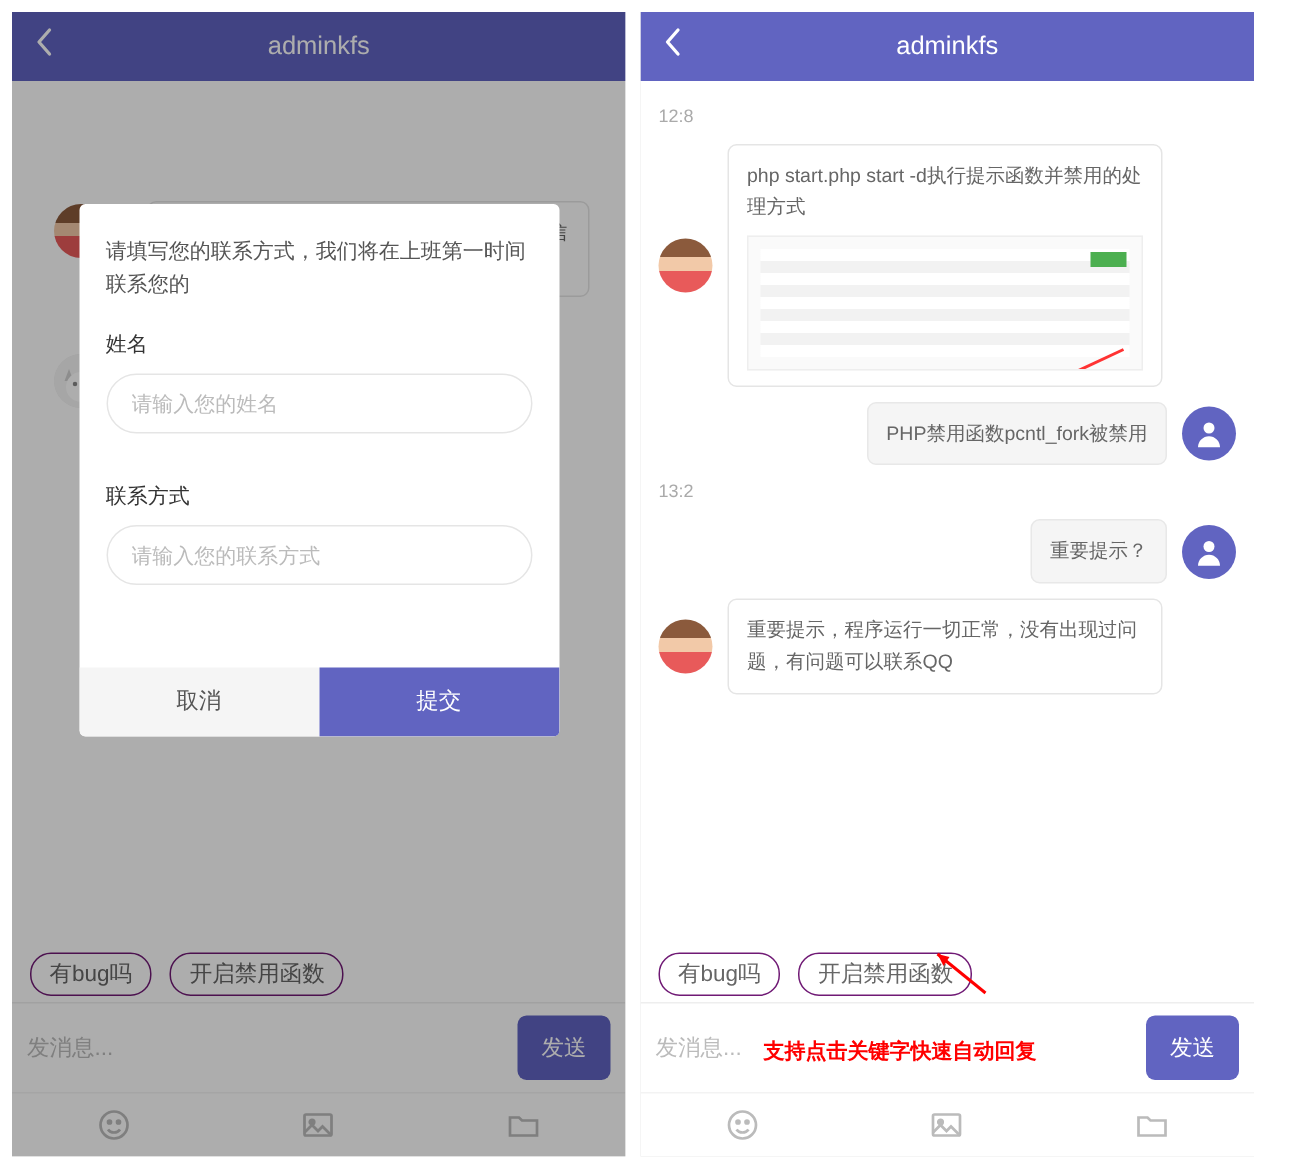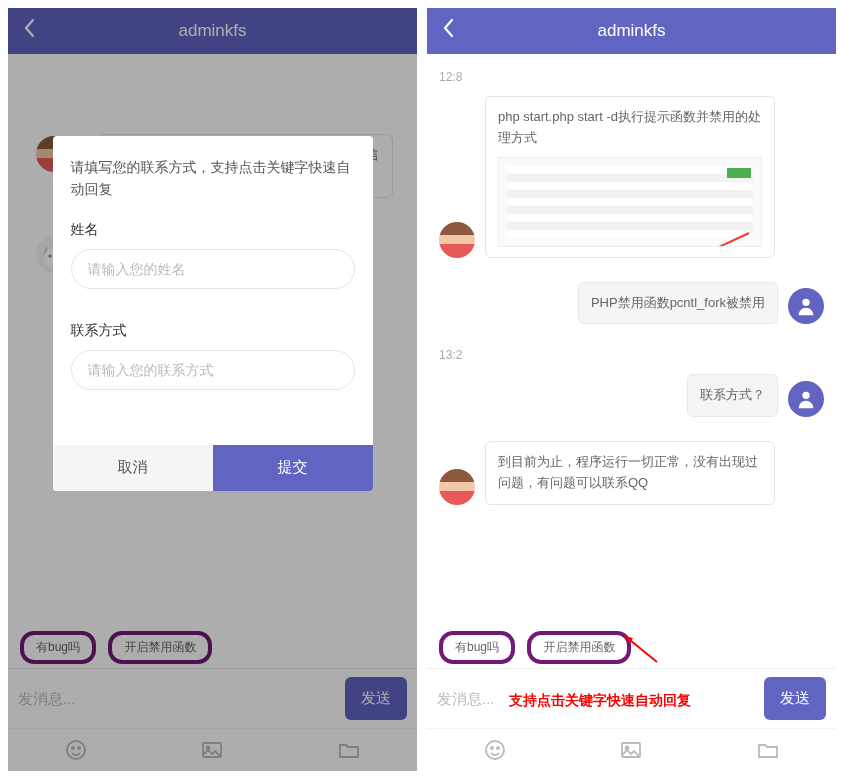--- a/index.html
+++ b/index.html
@@ -4,35 +4,35 @@
 <style>
 *{box-sizing:border-box;margin:0;padding:0;font-family:-apple-system,BlinkMacSystemFont,"Segoe UI",Arial,sans-serif}
 body{background:#fff;width:866px;height:779px;overflow:hidden;position:relative}
 .phones{display:flex;gap:10px;padding:8px}
 .phone{width:409px;height:763px;background:#e5e5e5;display:flex;flex-direction:column;position:relative;overflow:hidden}
 .header{height:46px;background:#6164c1;display:flex;align-items:center;color:#fff;position:relative}
 .back{width:44px;text-align:center;font-size:22px;cursor:pointer}
 .title{position:absolute;left:0;right:0;text-align:center;font-size:17px;font-weight:500;pointer-events:none}
 .chat{flex:1;overflow:hidden;background:#fff;padding:10px 12px;position:relative}
 .time{color:#aaa;font-size:12px;margin:6px 0 12px}
-.msg{display:flex;margin-bottom:24px;align-items:flex-end}
+.msg{display:flex;margin-bottom:10px;align-items:center}
 .msg.right{flex-direction:row-reverse}
 .avatar{width:36px;height:36px;border-radius:50%;flex-shrink:0;background:#ddd;overflow:hidden}
 .av-agent{background:linear-gradient(180deg,#8b5a3c 0%,#8b5a3c 35%,#f2c9a8 35%,#f2c9a8 60%,#e85a5a 60%)}
 .av-cat{background:#f0f0f0;position:relative}
 .av-user{background:#6164c1;display:flex;align-items:center;justify-content:center}
 .av-user svg{width:22px;height:22px;fill:#fff}
 .bubble{margin:0 10px;max-width:290px;border:1px solid #e5e5e5;border-radius:6px;background:#fff;padding:10px 12px;color:#666;font-size:13px;line-height:1.6}
 .msg.right .bubble{background:#f5f5f5;border-color:#e8e8e8}
 .shot{width:100%;height:90px;background:#fafafa;border:1px solid #eee;margin-top:8px;position:relative;overflow:hidden}
 .shot::before{content:"";position:absolute;inset:8px;background:repeating-linear-gradient(#fff,#fff 8px,#f2f2f2 8px,#f2f2f2 16px)}
 .shot::after{content:"";position:absolute;right:12px;bottom:12px;width:80px;height:2px;background:#f33;transform:rotate(-25deg);transform-origin:right}
 .shot .grn{position:absolute;right:10px;top:10px;width:24px;height:10px;background:#4caf50;z-index:2}
 .chips{position:absolute;bottom:4px;left:0;right:0;padding:0 12px}
-.chip{display:inline-block;border:4px solid #701a75;border-radius:14px;padding:4px 12px;font-size:12px;color:#666;background:#fff;margin-right:8px;cursor:pointer}
+.chip{display:inline-block;border:1px solid #701a75;border-radius:14px;padding:4px 12px;font-size:15px;color:#666;background:#fff;margin-right:8px;cursor:pointer}
 .footer{background:#fff;border-top:1px solid #eee}
 .sendrow{display:flex;align-items:center;padding:8px 10px;gap:28px}
 .sendrow input{flex:1;border:none;outline:none;font-size:15px;color:#333;background:transparent}
 .sendrow input::placeholder{color:#bbb}
 .sendbtn{background:#6164c1;color:#fff;border:none;border-radius:6px;padding:12px 16px;font-size:15px;cursor:pointer}
 .iconrow{display:flex;justify-content:space-around;padding:10px 0;border-top:1px solid #f3f3f3}
 .iconrow span{width:28px;height:22px;display:flex;align-items:center;justify-content:center;cursor:pointer}
 .iconrow svg{width:24px;height:24px;stroke:#bbb;fill:none;stroke-width:1.8}
 .overlay{position:absolute;inset:0;background:rgba(0,0,0,.32);z-index:5}
 .modal{position:absolute;left:50%;top:128px;transform:translateX(-50%);width:320px;background:#fff;border-radius:4px;z-index:6;overflow:hidden}
@@ -107,21 +107,21 @@
             <svg viewBox="0 0 24 24">
               <path d="M3 7h6l2 2h10v10H3z"></path>
             </svg>
           </span>
     </div>
   </div>
 
   <div class="overlay"></div>
   <div class="modal">
     <div class="mbody">
-      <div class="mdesc">请填写您的联系方式，支持点击关键字快速自动回复</div>
+      <div class="mdesc">请填写您的联系方式，我们将在上班第一时间联系您的</div>
       <div class="mlabel">姓名</div>
       <input class="minput" placeholder="请输入您的姓名" style="">
       <div class="mlabel">联系方式</div>
       <input class="minput" placeholder="请输入您的联系方式" style="">
     </div>
     <div class="mbtns">
       <button class="mbtn cancel">取消</button>
       <button class="mbtn submit">提交</button>
     </div>
   </div>
@@ -157,25 +157,25 @@
       <div class="bubble">PHP禁用函数pcntl_fork被禁用</div>
     </div>
     <div class="time">13:2</div>
     <div class="msg right">
       <div class="avatar av-user">
         <svg viewBox="0 0 24 24">
               <circle cx="12" cy="8" r="4"></circle>
               <path d="M4 22c0-4.4 3.6-8 8-8s8 3.6 8 8"></path>
             </svg>
       </div>
-      <div class="bubble">联系方式？</div>
+      <div class="bubble">重要提示？</div>
     </div>
     <div class="msg">
       <div class="avatar av-agent"></div>
-      <div class="bubble">到目前为止，程序运行一切正常，没有出现过问题，有问题可以联系QQ</div>
+      <div class="bubble">重要提示，程序运行一切正常，没有出现过问题，有问题可以联系QQ</div>
     </div>
     <div class="chips">
       <span class="chip">有bug吗</span>
       <span class="chip">开启禁用函数</span>
     </div>
 
     <svg class="arrow" style="left:190px;bottom:2px" width="44" height="36" viewBox="0 0 44 36">
           <line x1="40" y1="32" x2="8" y2="6" stroke="#f00" stroke-width="2"></line>
           <path d="M8 6 L16 8 L12 14 Z" fill="#f00"></path>
         </svg>

